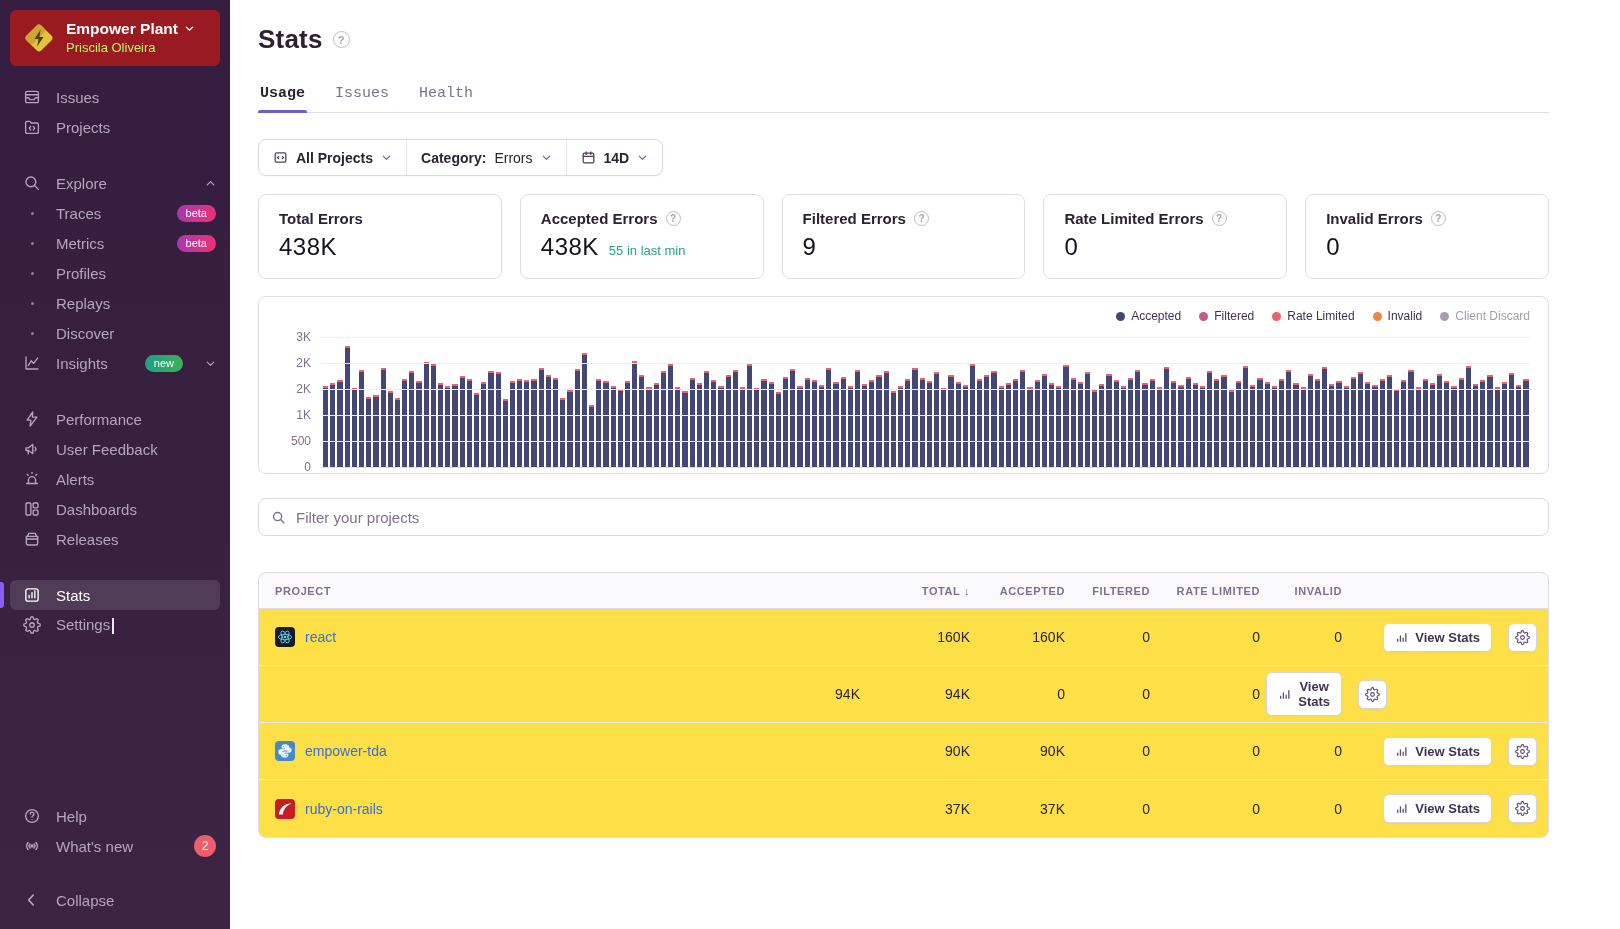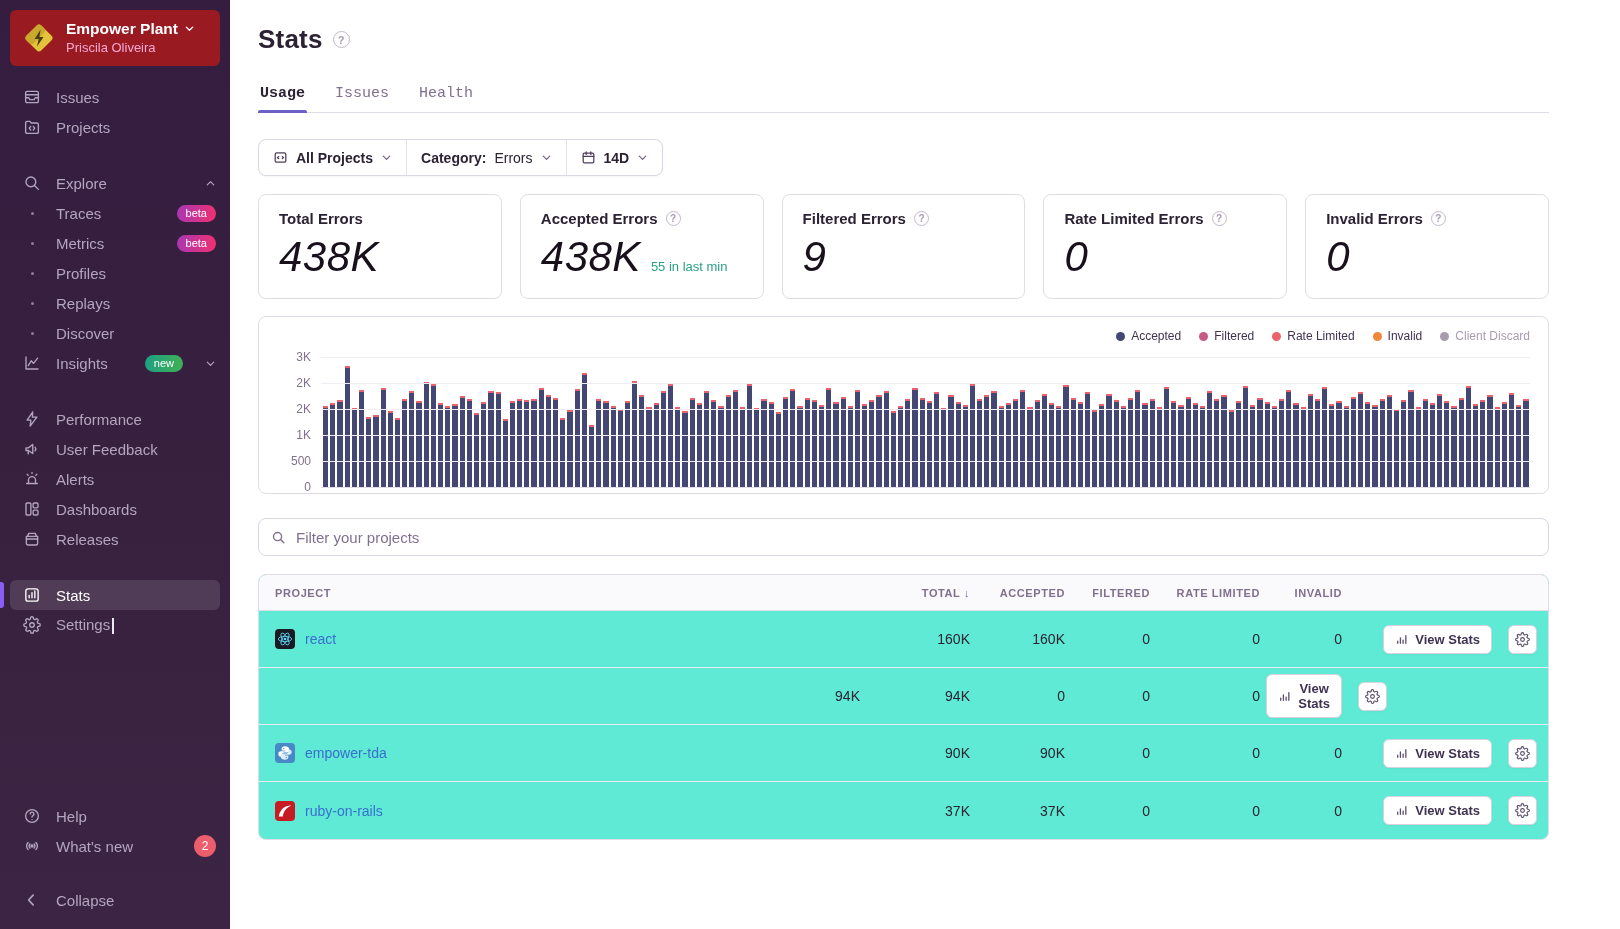--- a/index.html
+++ b/index.html
@@ -10,21 +10,21 @@
   
   .sidebar { position:relative; width:230px; flex:0 0 230px; height:100%;
     background:linear-gradient(180deg,#341d3f 0%,#38203f 55%,#3c2444 100%);
     color:#c9bcd4; display:flex; flex-direction:column; font-size:15px; }
   .org-card { margin:10px 10px 6px 10px; background:#9a1a22; border-radius:6px;
     display:flex; align-items:center; gap:10px; padding:9px 12px; cursor:pointer; }
   .org-logo { width:34px; height:34px; position:relative; flex:0 0 34px; }
   .org-logo svg { width:34px; height:34px; }
   .org-meta { line-height:1.25; min-width:0; }
   .org-name { color:#fff; font-weight:bold; font-size:15.5px; white-space:nowrap; display:flex; align-items:center; gap:6px; }
-  .org-user { color:#f9a8d4; font-size:13px; }
+  .org-user { color:#bef264; font-size:13px; }
   .chev { display:inline-flex; }
   .chev svg { width:11px; height:11px; }
 
   .nav { margin-top:10px; }
   .nav-item { position:relative; display:flex; align-items:center; height:30px;
     padding:0 14px 0 22px; gap:14px; cursor:pointer; color:#b4a5c0; }
   .nav-item .nicon { width:20px; display:flex; justify-content:center; color:#b4a5c0; flex:0 0 20px; }
   .nav-item .nicon svg { width:18px; height:18px; }
   .nav-item .nlabel { flex:1; white-space:nowrap; overflow:hidden; }
   .nav-item .bullet { width:20px; display:flex; justify-content:center; flex:0 0 20px; }
@@ -68,21 +68,21 @@
   .fseg .ficon svg { width:15px; height:15px; }
   .fbold { font-weight:bold; }
   .fchev { color:#71627f; display:flex; }
   .fchev svg { width:11px; height:11px; }
 
   .cards-row { display:grid; grid-template-columns:repeat(5,1fr); gap:18px; margin-top:18px; }
   .score-card { background:#fff; border:1px solid #e0dce5; border-radius:8px; padding:15px 20px 17px; }
   .sc-title-row { display:flex; align-items:center; gap:8px; }
   .sc-title { font-size:15px; font-weight:bold; color:#2b2233; }
   .sc-value-row { display:flex; align-items:baseline; gap:10px; margin-top:6px; }
-  .sc-value { font-size:42px; color:#18111c; letter-spacing:.5px;font-style:italic; }
+  .sc-value { font-size:24px; color:#18111c; letter-spacing:.5px; }
   .sc-extra { font-size:13px; color:#2ba185; }
 
   .chart-panel { margin-top:17px; border:1px solid #e0dce5; border-radius:8px; background:#fff; }
   .chart-inner { padding:12px 18px 6px 18px; }
   .legend { display:flex; justify-content:flex-end; gap:18px; font-size:12px; color:#3f3352; }
   .legend-item { display:flex; align-items:center; gap:6px; cursor:pointer; }
   .legend-dot { width:9px; height:9px; border-radius:50%; }
   .legend-item.muted { color:#a79cb0; }
   .chart-wrap { display:flex; margin-top:14px; }
   .y-axis { width:44px; flex:0 0 44px; position:relative; height:130px; }
@@ -102,21 +102,21 @@
   .df-value { color:#2b2233; }
   .type-ctl { display:flex; align-items:center; gap:7px; cursor:pointer; }
 
   .searchbar { display:flex; align-items:center; gap:10px; margin-top:24px; height:38px;
     border:1px solid #dcd6e2; border-radius:8px; padding:0 12px; background:#fff; }
   .searchbar svg { width:15px; height:15px; color:#80708f; flex:0 0 auto; }
   .searchbar input { border:none; outline:none; flex:1; font-size:15px; color:#2b2233;
     font-family:inherit; background:transparent; }
   .searchbar input::placeholder { color:#80708f; }
 
-  .table-card { margin-top:18px; border:1px solid #e0dce5; border-radius:8px; overflow:hidden; background:#5eead4; }
+  .table-card { margin-top:36px; border:1px solid #e0dce5; border-radius:8px; overflow:hidden; background:#fde047; }
   .t-grid { display:grid; grid-template-columns:1fr 110px 95px 85px 110px 82px 150px 48px; align-items:center; }
   .t-head { background:#faf9fb; border-bottom:1px solid #e0dce5; height:36px;
     font-size:11px; font-weight:bold; letter-spacing:.6px; color:#80708f; }
   .t-head > div { padding:0 8px; }
   .th-num, .td-num { text-align:right; }
   .t-row { height:57px; border-bottom:1px solid #edeaf1; font-size:14px; color:#2b2233; }
   .t-row:last-child { border-bottom:none; }
   .t-row > div { padding:0 8px; }
   .proj-cell { display:flex; align-items:center; gap:10px; padding-left:16px !important; }
   .t-head .proj-col { padding-left:16px; }

